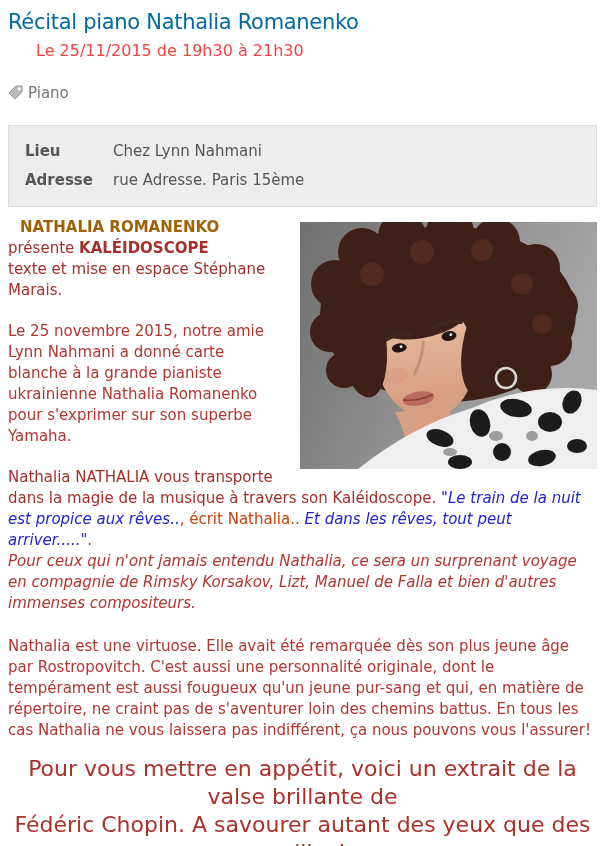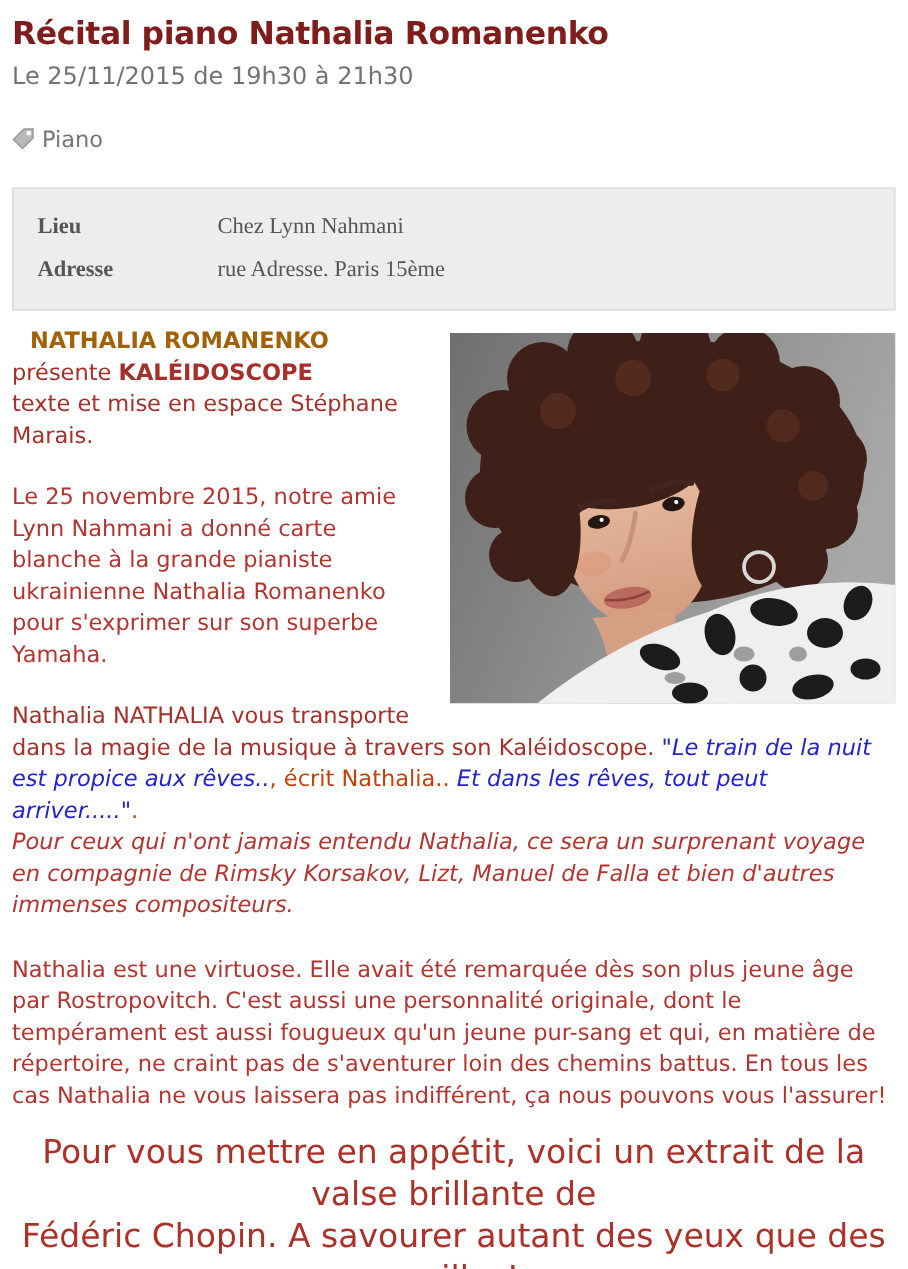--- a/index.html
+++ b/index.html
@@ -1,28 +1,28 @@
 <!DOCTYPE html>
 <html><head>
 <meta charset="utf-8">
 <style>
   html, body { margin:0; padding:0; background:#ffffff; }
   body { width:605px; font-family:"DejaVu Sans","Liberation Sans",sans-serif; }
   .page { width:605px; padding:0 8px; box-sizing:border-box; overflow:hidden; }
 
-  .title { font-size:21px; font-weight:bold; color:#7f1d1d; margin:10px 0 0 0; letter-spacing:-0.3px; }
-  .date-line { font-size:16px; color:#737373; margin-top:7px; }
+  .title { font-size:21px; font-weight:normal; color:#0369a1; margin:10px 0 0 0; letter-spacing:-0.3px; }
+  .date-line { font-size:16px; color:#ef4444; margin-top:7px;margin-left:28px; }
 
   .category-row { text-align:left; margin-top:24px; padding-right:32px; color:#757575; font-size:15px; }
   .tag-icon { vertical-align:-2px; margin-right:5px; }
 
   .info-box { margin-top:21px; background:#ededed; border:1px solid #dcdcdc; padding:11px 16px; font-size:15px; color:#555555; }
-  .info-row { display:flex; line-height:29px;font-family:Liberation Serif, serif; }
+  .info-row { display:flex; line-height:29px; }
   .info-label { width:88px; font-weight:bold; flex:0 0 88px; }
-  .info-value { flex:1;margin-left:32px; }
+  .info-value { flex:1; }
 
   .article { margin-top:10px; font-size:15px; line-height:21px; color:#a5302a; }
   .photo-figure { float:right; width:297px; height:247px; margin:5px 0 10px 12px; }
   .photo-figure svg { display:block; }
 
   .para { margin:0 0 20px 0; }
   .para-quote { margin:0; }
   .para-tight { margin:0 0 22px 0;font-style:italic; }
   .para-last { margin:0 0 14px 0; }
 

